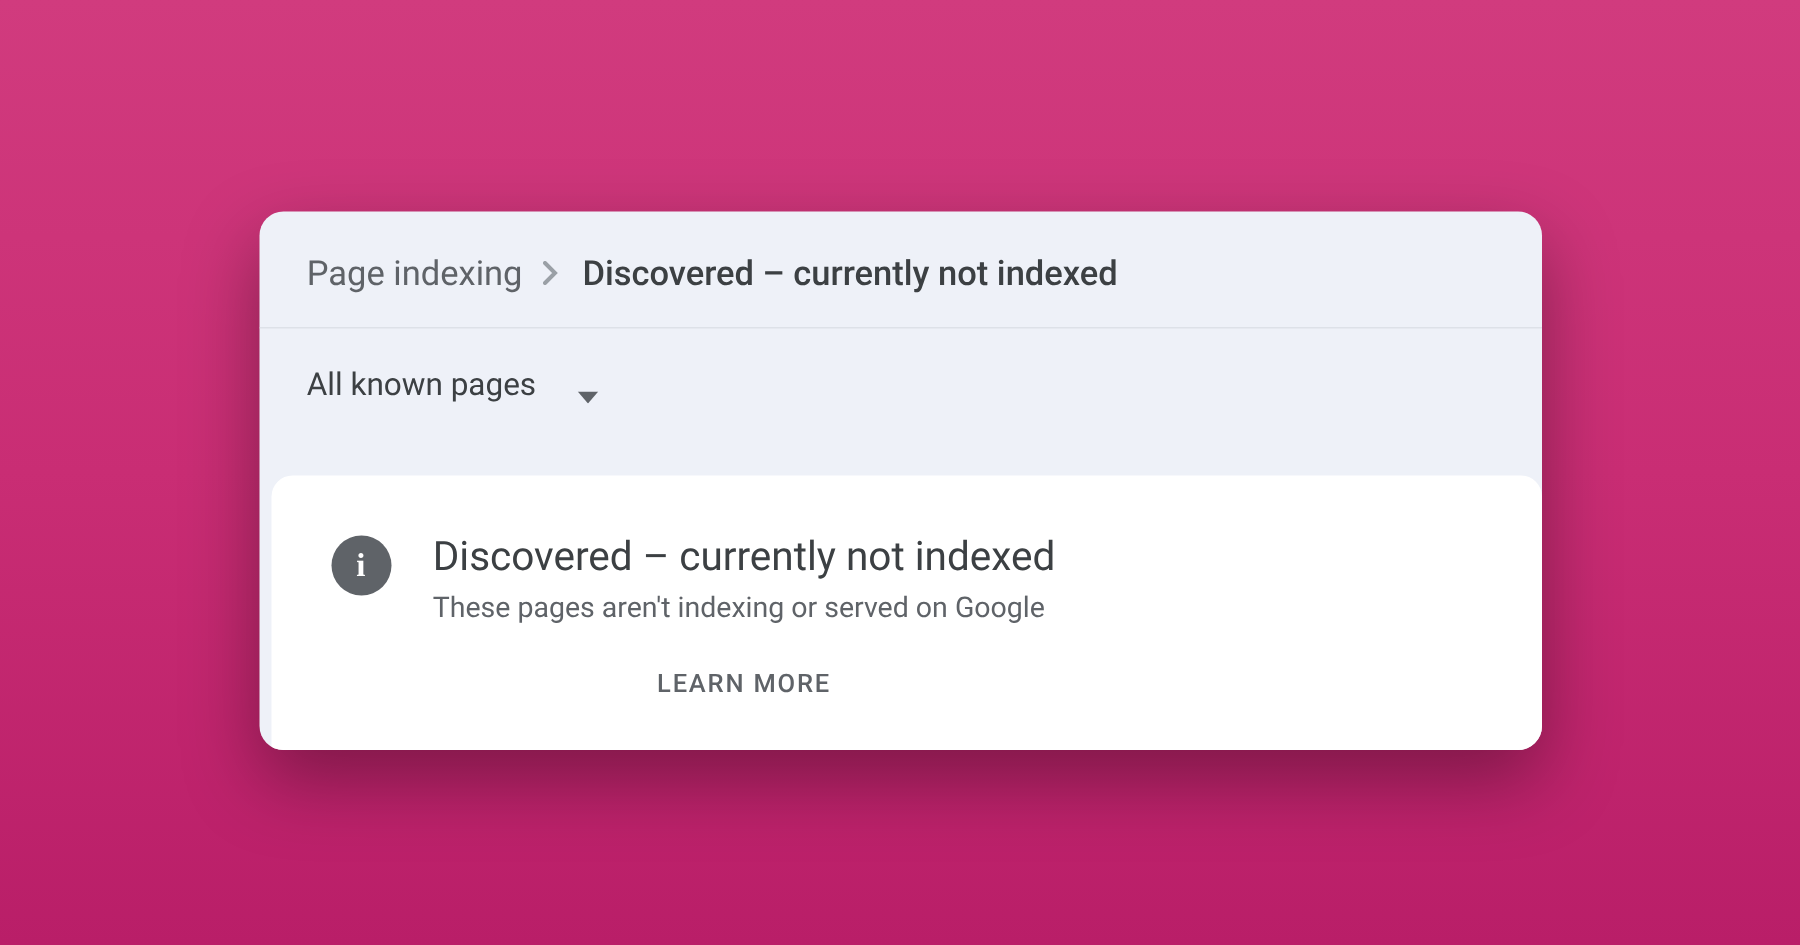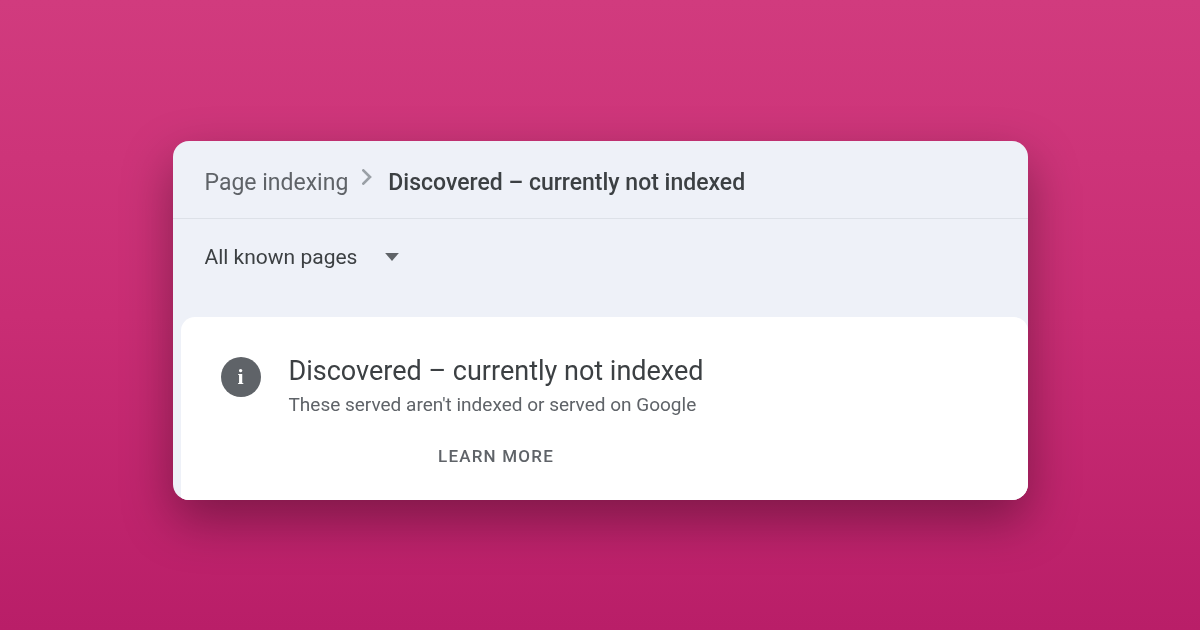--- a/index.html
+++ b/index.html
@@ -20,21 +20,21 @@
     .panel {
       width: 855px;
       background: #eef1f8;
       border-radius: 16px;
       box-shadow: 0 20px 50px rgba(0,0,0,0.35);
       overflow: hidden;
       margin-top: 10px;
     }
     .breadcrumb-row {
       display: flex;
-      align-items: flex-start;
+      align-items: center;
       gap: 14px;
       padding: 28px 32px 22px 32px;
       border-bottom: 1px solid #dde1e8;
     }
     .breadcrumb-parent {
       color: #5f6368;
       font-size: 23px;
       font-weight: 400;
       cursor: pointer;
     }
@@ -43,21 +43,21 @@
       display: flex;
       align-items: center;
     }
     .breadcrumb-current {
       color: #3c4043;
       font-size: 23px;
       font-weight: 500;
     }
     .filter-row {
       display: flex;
-      align-items: center;
+      align-items: flex-end;
       gap: 28px;
       padding: 26px 32px 48px 32px;
     }
     .filter-label {
       color: #3c4043;
       font-size: 21px;
       font-weight: 400;
     }
     .filter-chevron {
       color: #5f6368;
@@ -134,17 +134,17 @@
       <svg width="14" height="8" viewBox="0 0 12 7">
           <path d="M0 0 L6 7 L12 0 Z" fill="#5f6368"></path>
         </svg>
     </span>
   </div>
 
   <div class="card">
     <div class="info-icon-circle">i</div>
     <div class="card-content">
       <div class="card-title">Discovered – currently not indexed</div>
-      <div class="card-subtitle">These served aren't indexed or served on Google</div>
+      <div class="card-subtitle">These pages aren't indexing or served on Google</div>
       <div class="learn-more">LEARN MORE</div>
     </div>
   </div>
 </div>
 
 </body></html>

